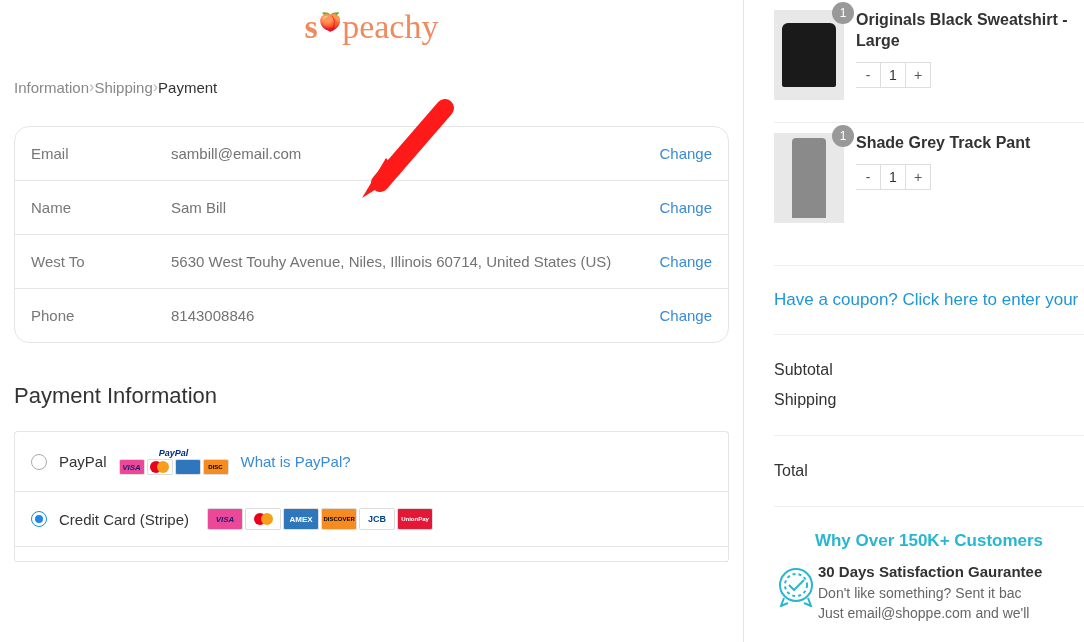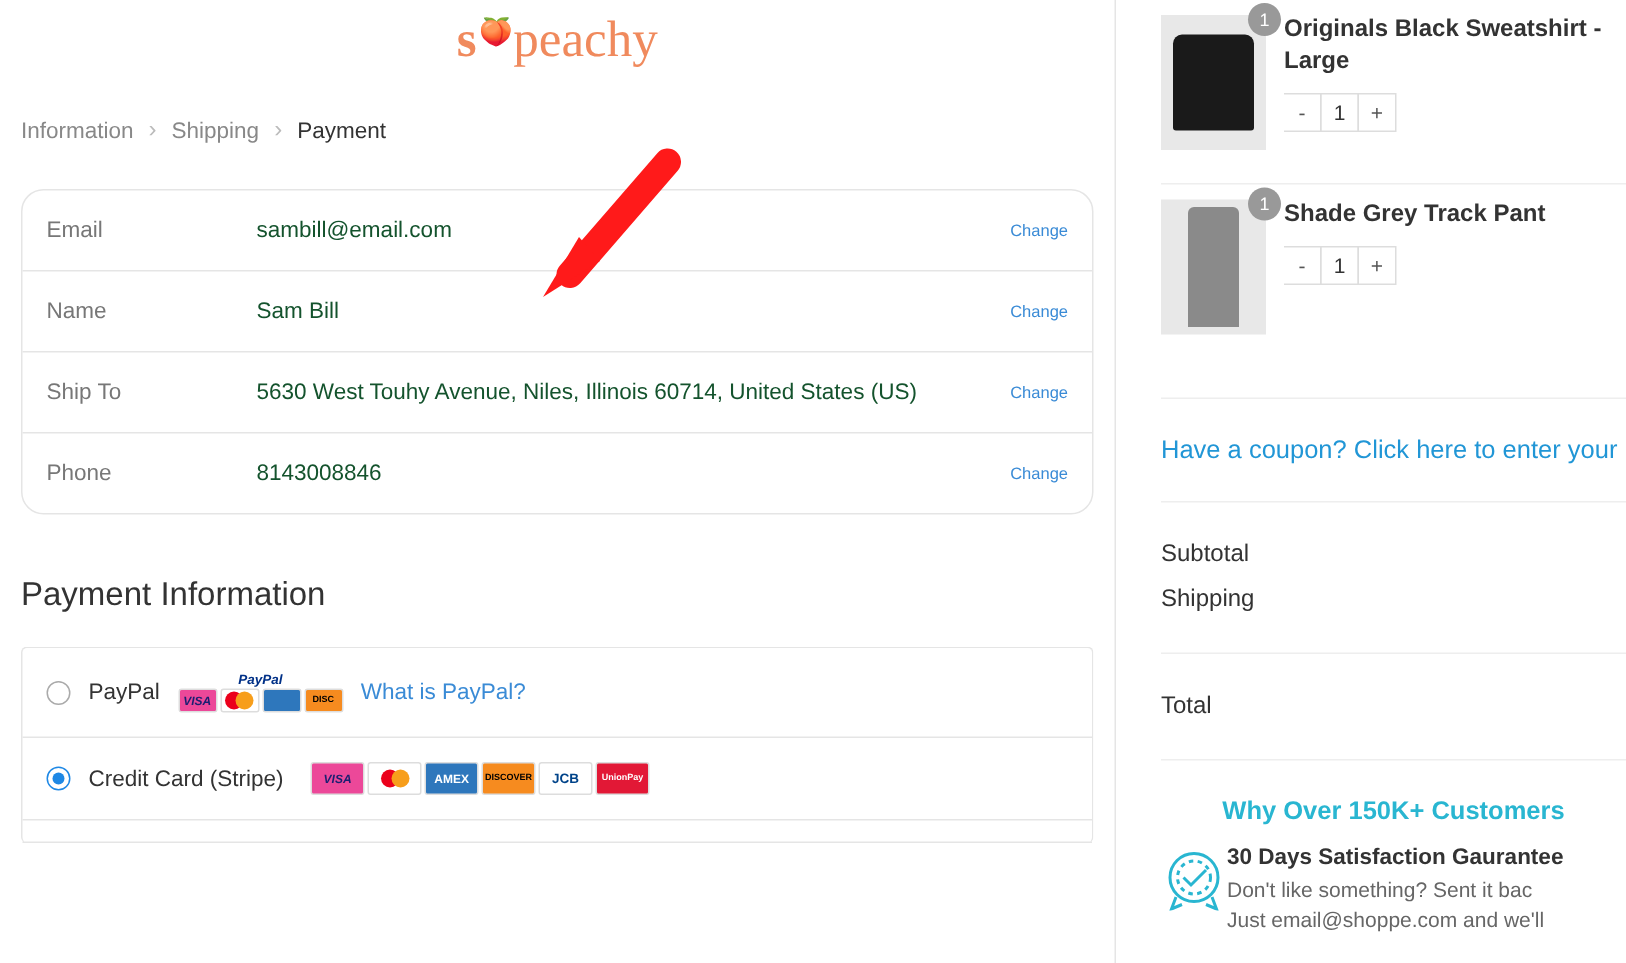--- a/index.html
+++ b/index.html
@@ -29,32 +29,32 @@
     .logo {
       font-family: "Segoe Script", "Brush Script MT", cursive;
       font-size: 34px;
       line-height: 1;
     }
     .logo .so { color: #f08a5d; font-weight: 600; margin-right: 2px; }
     .logo .o-fruit { color: #f08a5d; font-size: 18px; vertical-align: 10px; }
     .logo .peachy { color: #f08a5d; font-weight: 500; }
 
     
-    .breadcrumbs { display: flex; align-items: center; gap: 10px; padding: 4px 0 30px; }
+    .breadcrumbs { display: flex; align-items: center; padding: 4px 0 30px; }
     .breadcrumbs .crumb { color: #888; font-size: 15px; }
     .breadcrumbs .crumb.active { color: #333; }
     .breadcrumbs .chev { color: #bbb; }
 
     
     .summary-box { border: 1px solid #e5e5e5; border-radius: 15px; margin-bottom: 40px; }
     .summary-row { display: flex; align-items: center; padding: 18px 16px; border-bottom: 1px solid #e5e5e5; }
     .summary-row:last-child { border-bottom: none; }
     .summary-label { width: 140px; color: #777; font-size: 15px; }
-    .summary-value { flex: 1; font-size: 15px; color: #14532d; }
-    .summary-change { color: #3a8bd6; font-size: 11px; cursor: pointer; margin-left: 22px; }
+    .summary-value { flex: 1; font-size: 15px; color: #737373; }
+    .summary-change { color: #3a8bd6; font-size: 15px; cursor: pointer; margin-left: 22px; }
 
     
     .section-title { font-size: 22px; font-weight: 400; color: #333; margin-bottom: 22px; }
     .pay-box { border: 1px solid #e5e5e5; border-radius: 4px; border-bottom: none; }
     .pay-row { display: flex; align-items: center; padding: 16px 16px; border-bottom: 1px solid #e5e5e5; gap: 12px; }
     .radio {
       width: 16px; height: 16px; border-radius: 50%;
       border: 1px solid #aaa; display: inline-block; position: relative; flex-shrink: 0;
     }
     .radio.checked { border-color: #1e88e5; }
@@ -160,21 +160,21 @@
       <div class="summary-label">Email</div>
       <div class="summary-value">sambill@email.com</div>
       <div class="summary-change">Change</div>
     </div>
     <div class="summary-row">
       <div class="summary-label">Name</div>
       <div class="summary-value">Sam Bill</div>
       <div class="summary-change">Change</div>
     </div>
     <div class="summary-row">
-      <div class="summary-label">Ship To</div>
+      <div class="summary-label">West To</div>
       <div class="summary-value">5630 West Touhy Avenue, Niles, Illinois 60714, United States (US)</div>
       <div class="summary-change">Change</div>
     </div>
     <div class="summary-row">
       <div class="summary-label">Phone</div>
       <div class="summary-value">8143008846</div>
       <div class="summary-change">Change</div>
     </div>
   </div>
 

